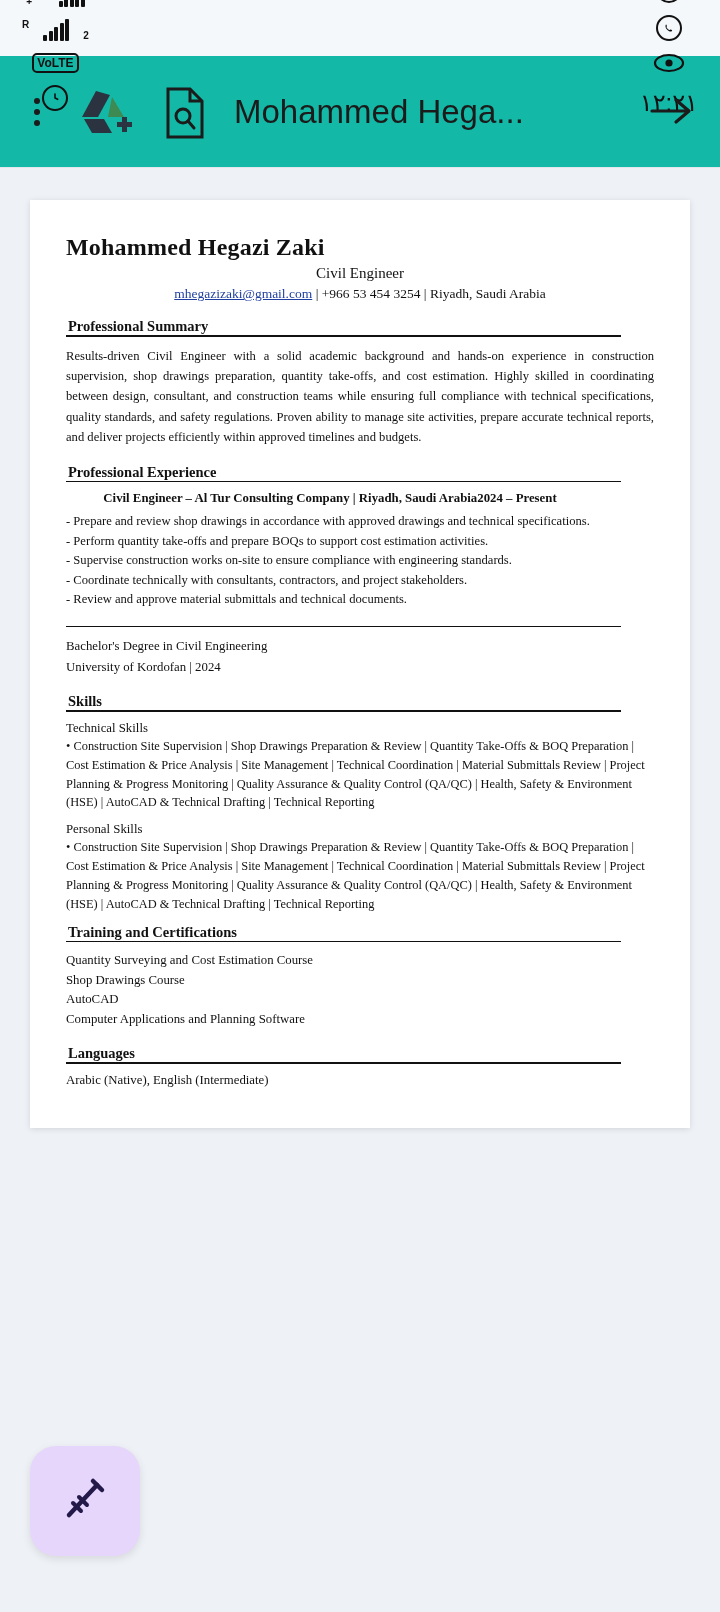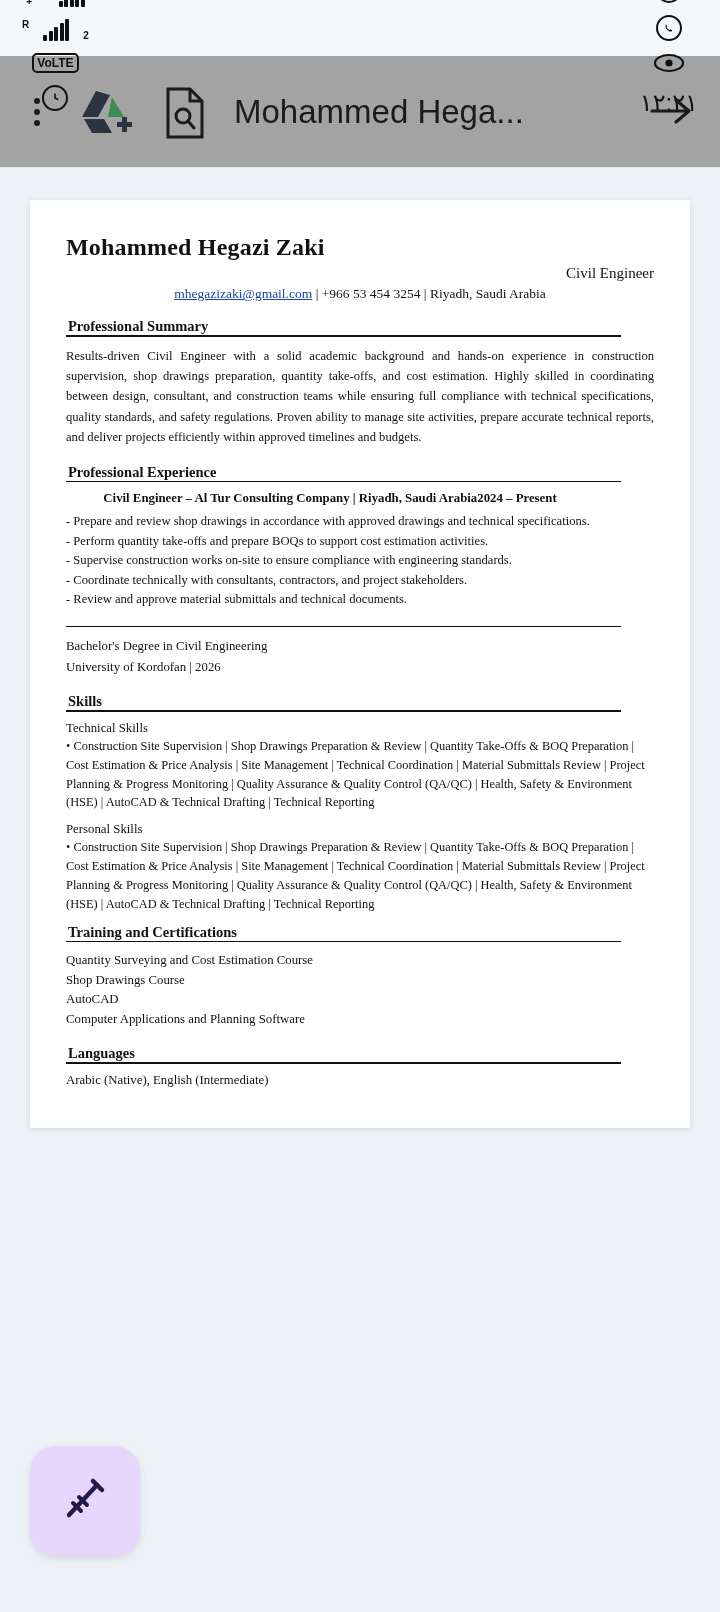--- a/index.html
+++ b/index.html
@@ -83,21 +83,21 @@
     width: 26px; height: 26px;
     border: 2.5px solid #111;
     border-radius: 7px;
     display: flex; align-items: center; justify-content: center;
   }
   .clock-time { font-size: 24px; font-weight: 500; letter-spacing: 1px; }
 
   
   .app-bar {
     height: 112px;
-    background: #a3a3a3;
+    background: #14b8a6;
     display: flex;
     align-items: center;
     padding: 0 22px;
     gap: 26px;
     border-bottom: 1px solid #e2e7ee;
   }
   .kebab {
     width: 30px;
     display: flex; flex-direction: column; align-items: center; gap: 5px;
     cursor: pointer;
@@ -130,21 +130,21 @@
     font-family: "Liberation Serif", serif;
     color: #111;
   }
   .cv-name {
     text-align: left;
     font-size: 24px;
     font-weight: 700;
     letter-spacing: .2px;
     margin-bottom: 4px;
   }
-  .cv-role { text-align: right; font-size: 15px; margin-bottom: 4px; }
+  .cv-role { text-align: center; font-size: 15px; margin-bottom: 4px; }
   .cv-contact { text-align: center; font-size: 13.5px; }
   .cv-contact a { color: #1f3fa0; text-decoration: underline; }
 
   .sec { margin-top: 16px; }
   .sec-title {
     font-size: 14.5px;
     font-weight: 700;
     padding-left: 2px;
   }
   .rule { height: 1.6px; background: #111; margin-bottom: 9px; }
@@ -307,21 +307,21 @@
       <div class="bullet">- Prepare and review shop drawings in accordance with approved drawings and technical specifications.</div>
       <div class="bullet">- Perform quantity take-offs and prepare BOQs to support cost estimation activities.</div>
       <div class="bullet">- Supervise construction works on-site to ensure compliance with engineering standards.</div>
       <div class="bullet">- Coordinate technically with consultants, contractors, and project stakeholders.</div>
       <div class="bullet">- Review and approve material submittals and technical documents.</div>
     </div>
 
     <div class="sec">
       <div class="rule short"></div>
       <div class="edu-line">Bachelor's Degree in Civil Engineering</div>
-      <div class="edu-line">University of Kordofan | 2026</div>
+      <div class="edu-line">University of Kordofan | 2024</div>
     </div>
 
     <div class="sec">
       <div class="sec-title">Skills</div>
       <div class="rule short"></div>
       <div class="skill-label">Technical Skills</div>
       <div class="skill-body">• Construction Site Supervision | Shop Drawings Preparation &amp; Review | Quantity Take-Offs &amp; BOQ Preparation | Cost Estimation &amp; Price Analysis | Site Management | Technical Coordination | Material Submittals Review | Project Planning &amp; Progress Monitoring | Quality Assurance &amp; Quality Control (QA/QC) | Health, Safety &amp; Environment (HSE) | AutoCAD &amp; Technical Drafting | Technical Reporting</div>
       <div class="skill-label">Personal Skills</div>
       <div class="skill-body">• Construction Site Supervision | Shop Drawings Preparation &amp; Review | Quantity Take-Offs &amp; BOQ Preparation | Cost Estimation &amp; Price Analysis | Site Management | Technical Coordination | Material Submittals Review | Project Planning &amp; Progress Monitoring | Quality Assurance &amp; Quality Control (QA/QC) | Health, Safety &amp; Environment (HSE) | AutoCAD &amp; Technical Drafting | Technical Reporting</div>
     </div>

